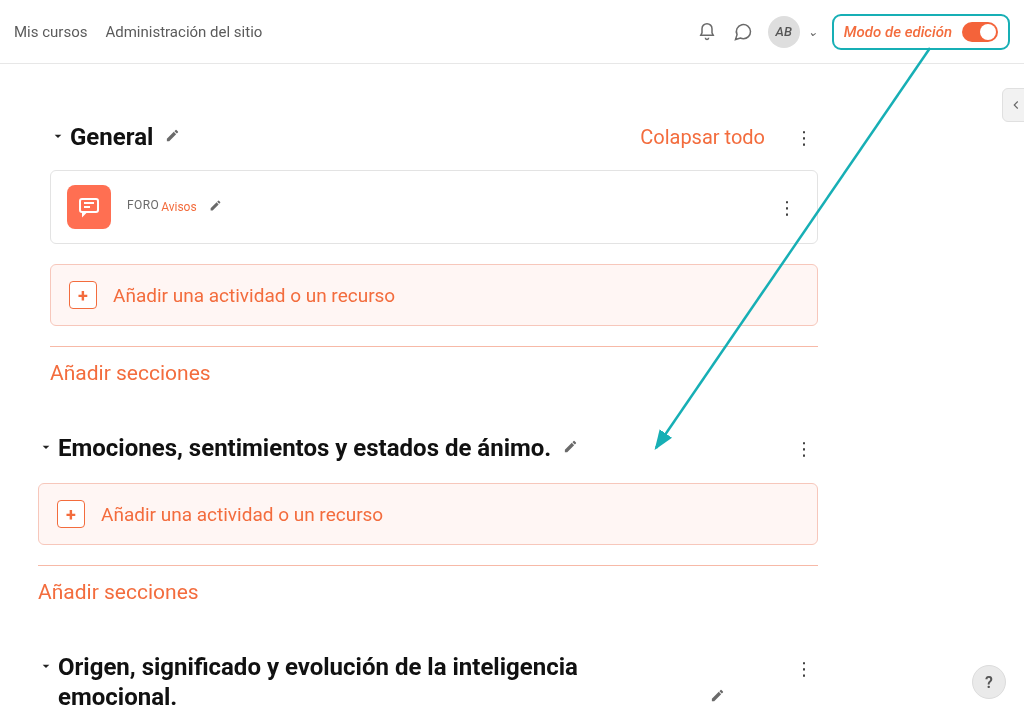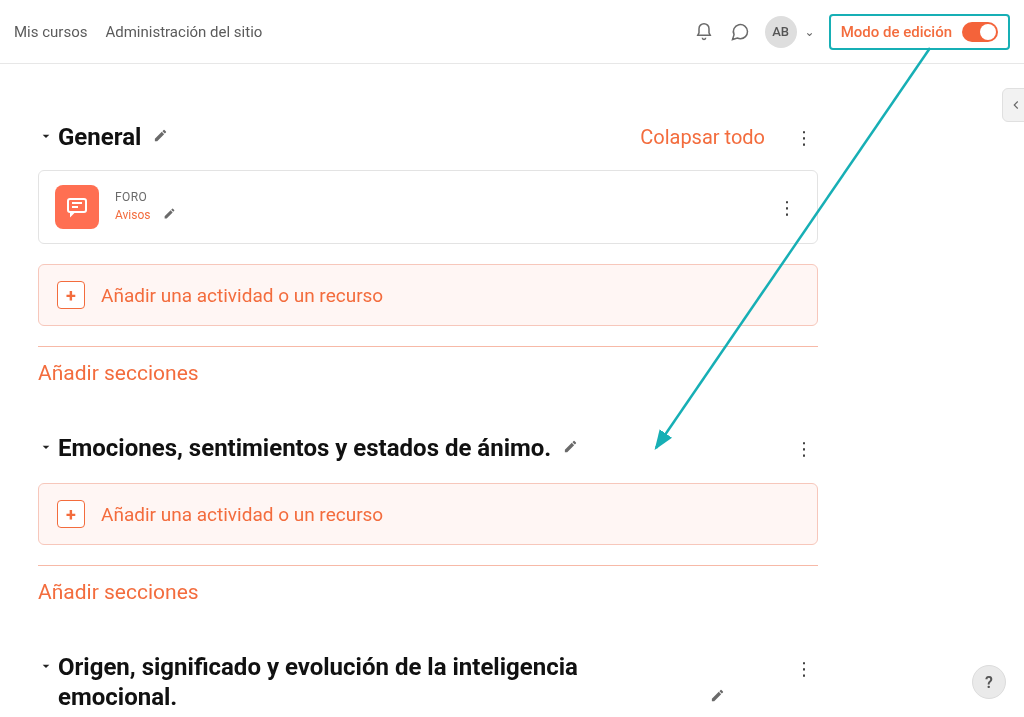--- a/index.html
+++ b/index.html
@@ -3,25 +3,25 @@
 <meta charset="utf-8">
 <style>
   * { box-sizing: border-box; margin: 0; padding: 0; }
   body { font-family: -apple-system, BlinkMacSystemFont, "Segoe UI", Roboto, Arial, sans-serif; color: #1d2125; background: #fff; width: 1024px; height: 717px; overflow: hidden; position: relative; }
   a { text-decoration: none; }
 
   
   .topbar { height: 64px; display: flex; align-items: center; padding: 0 14px; border-bottom: 1px solid #e7e7e7; }
   .topbar-left { display: flex; gap: 18px; font-size: 15px; color: #5b5b5b; }
   .topbar-link { color: #5b5b5b; }
-  .topbar-right { margin-left: auto; display: flex; align-items: center; gap: 14px; }
+  .topbar-right { margin-left: auto; display: flex; align-items: center; gap: 14px; font-style: italic; }
   .icon-btn { width: 22px; height: 22px; display: flex; align-items: center; justify-content: center; color: #6a6a6a; cursor: pointer; }
   .avatar { width: 32px; height: 32px; border-radius: 50%; background: #dedede; color: #555; display: flex; align-items: center; justify-content: center; font-size: 13px; font-weight: 500; }
   .user-caret { font-size: 12px; color: #666; margin-left: -6px; }
-  .edit-mode-box { border: 2px solid #17afb5; border-radius: 4px; padding: 6px 10px; display: flex; align-items: center; gap: 10px; text-align: right; }
+  .edit-mode-box { border: 2px solid #17afb5; border-radius: 9px; padding: 6px 10px; display: flex; align-items: center; gap: 10px; text-align: right; }
   .edit-mode-label { color: #f36c3d; font-size: 15px; font-weight: 500; }
   .toggle { width: 36px; height: 20px; border-radius: 20px; background: #f4633a; position: relative; }
   .toggle::after { content: ""; position: absolute; right: 2px; top: 2px; width: 16px; height: 16px; border-radius: 50%; background: #fff; }
 
   
   .main { padding: 22px 0 0 38px; width: 818px; }
   .tabs { display: flex; gap: 30px; border-bottom: 1px solid #eee; padding-bottom: 0; }
   .tab { font-size: 15px; padding: 8px 4px 16px; color: #f36c3d; cursor: pointer; position: relative; }
   .tab.active { color: #4a4a4a; }
   .tab.active::after { content: ""; position: absolute; left: -6px; right: -6px; bottom: -1px; height: 3px; background: #f36c3d; }
@@ -33,21 +33,21 @@
   .chev { width: 20px; font-size: 14px; cursor: pointer; color: #222; }
   .section-title { font-size: 24px; font-weight: 700; color: #111; margin-right: 8px; line-height: 1.25; }
   .pencil { color: #6a6a6a; cursor: pointer; font-size: 15px; margin-left: 4px; flex-shrink: 0; }
   .collapse-link { color: #f36c3d; font-size: 20px; margin-left: auto; margin-right: 24px; cursor: pointer; }
   .vkebab { color: #333; font-size: 18px; cursor: pointer; padding: 0 6px; letter-spacing: -1px; }
 
   .section-body { margin-top: 18px; }
 
   .activity-card { border: 1px solid #e3e3e3; border-radius: 6px; padding: 14px 16px; display: flex; align-items: center; gap: 16px; background: #fff; }
   .activity-icon { width: 44px; height: 44px; border-radius: 8px; background: #ff6f52; display: flex; align-items: center; justify-content: center; }
-  .activity-meta { display: flex; flex-direction: column; gap: 2px; }
+  .activity-meta { display: flex; flex-direction: row; gap: 2px; }
   .activity-type { font-size: 12px; color: #6a6a6a; letter-spacing: 0.4px; }
   .activity-name-row { display: flex; align-items: center; gap: 8px; }
   .activity-name { color: #f36c3d; font-size: 12px; }
   .activity-actions { margin-left: auto; }
   
   .add-box { margin-top: 20px; border: 1px solid #f7c7bb; border-radius: 6px; background: #fff6f4; padding: 16px 18px; display: flex; align-items: center; gap: 16px; }
   .plus-btn { width: 28px; height: 28px; border: 1px solid #f36c3d; border-radius: 4px; color: #f36c3d; display: flex; align-items: center; justify-content: center; font-size: 18px; font-weight: 700; background: #fff; cursor: pointer; }
   .add-link { color: #f36c3d; font-size: 19px; cursor: pointer; }
 
   .section-divider { border: 0; border-top: 1px solid #f7b9a7; margin-top: 20px; }
@@ -96,21 +96,21 @@
   <svg width="14" height="14" viewBox="0 0 24 24" fill="none" stroke="currentColor" stroke-width="2">
       <path d="M15 18l-6-6 6-6"></path>
     </svg>
 </div>
 
 <div class="main">
 
 
   <div class="sections">
 
-    <div class="section-block" style="margin-top:32px;">
+    <div class="section-block" style="margin-top:32px;margin-left:12px;">
       <div class="section-header-row">
         <span class="chev">
           <svg width="16" height="16" viewBox="0 0 24 24" fill="currentColor">
               <path d="M7 10l5 5 5-5z"></path>
             </svg>
         </span>
         <h2 class="section-title">General</h2>
         <span class="pencil">
           <svg width="15" height="15" viewBox="0 0 24 24" fill="currentColor">
               <path d="M3 17.25V21h3.75L17.81 9.94l-3.75-3.75L3 17.25zM20.71 7.04a1 1 0 0 0 0-1.41l-2.34-2.34a1 1 0 0 0-1.41 0l-1.83 1.83 3.75 3.75 1.83-1.83z"></path>

